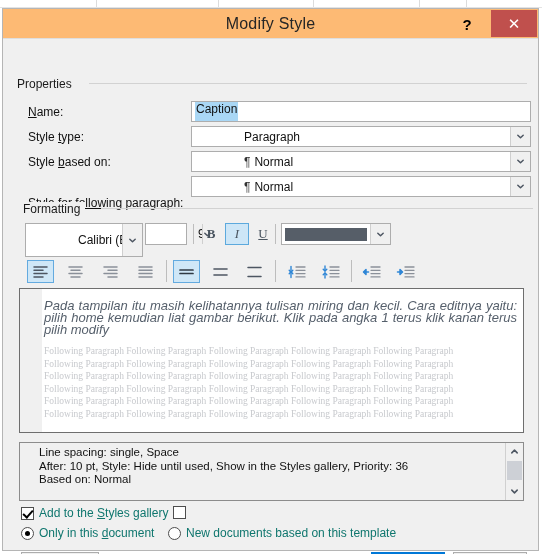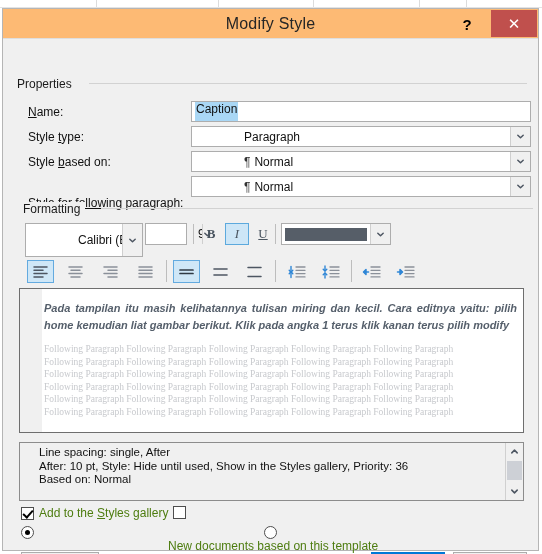--- a/index.html
+++ b/index.html
@@ -109,21 +109,21 @@
     overflow:hidden;
   }
   .pv-gutter{position:absolute;left:0;top:0;width:22px;height:100%;background:#f0f0f0;}
   .pv-body{position:absolute;left:24px;top:4px;right:6px;}
   .pv-prev, .pv-foll{
     color:#c7c9cd;font-family:"Liberation Serif",serif;font-size:9.5px;
     line-height:12.5px;text-align:justify;
   }
   .pv-main{
     color:#555f6b;font-family:"Liberation Sans",sans-serif;font-style:italic;
-    font-weight:bold;font-size:11px;line-height:17px;margin:7px 0 9px 0;
+    font-weight:normal;font-size:13px;line-height:12px;margin:7px 0 9px 0;
     text-align:justify;
   }
   .pv-foll{margin-top:0;}
 
   .descbox{
     position:absolute;left:16px;top:403px;width:505px;height:59px;
     background:#f0f0f0;border:1px solid #8c8c8c;box-sizing:border-box;
     font-size:11.5px;color:#111;line-height:13.5px;padding:3px 5px;
     overflow:hidden;
   }
@@ -133,21 +133,21 @@
     position:absolute;right:0;top:0;width:17px;height:100%;
     background:#f0f0f0;border-left:1px solid #d0d0d0;
   }
   .sb-arrow{
     position:absolute;left:0;width:17px;height:17px;
     display:flex;align-items:center;justify-content:center;color:#4d5662;
   }
   .sb-up{top:0;} .sb-dn{bottom:0;}
   .sb-thumb{position:absolute;left:1px;top:18px;width:15px;height:19px;background:#cdd0d6;}
 
-  .chkrow{position:absolute;font-size:12px;color:#4d7c0f;display:flex;align-items:center;text-align:right;}
+  .chkrow{position:absolute;font-size:12px;color:#0f766e;display:flex;align-items:center;text-align:right;}
   .chk{
     width:13px;height:13px;border:1px solid #4d4d4d;background:#fff;
     box-sizing:border-box;margin-right:5px;position:relative;flex:none;
   }
   .chk.on:after{
     content:"";position:absolute;left:3px;top:0px;width:4px;height:8px;
     border:solid #000;border-width:0 2px 2px 0;transform:rotate(42deg);
   }
   .rad{
     width:13px;height:13px;border:1px solid #4d4d4d;background:#fff;
@@ -416,21 +416,21 @@
             <div class="pv-foll" style="white-space: nowrap; overflow: hidden;">Following Paragraph Following Paragraph Following Paragraph Following Paragraph Following Paragraph</div>
             <div class="pv-foll" style="white-space: nowrap; overflow: hidden;">Following Paragraph Following Paragraph Following Paragraph Following Paragraph Following Paragraph</div>
             <div class="pv-foll" style="white-space: nowrap; overflow: hidden;">Following Paragraph Following Paragraph Following Paragraph Following Paragraph Following Paragraph</div>
             <div class="pv-foll" style="white-space: nowrap; overflow: hidden;">Following Paragraph Following Paragraph Following Paragraph Following Paragraph Following Paragraph</div>
             <div class="pv-foll" style="white-space: nowrap; overflow: hidden;">Following Paragraph Following Paragraph Following Paragraph Following Paragraph Following Paragraph</div>
           </div>
       </div>
     </div>
 
     <div class="descbox">
-      <div class="desc-line desc-ind">Line spacing:  single, After</div>
+      <div class="desc-line desc-ind">Line spacing:  single, Space</div>
       <div class="desc-line desc-ind">After:  10 pt, Style: Hide until used, Show in the Styles gallery, Priority: 36</div>
       <div class="desc-line desc-ind">Based on: Normal</div>
       <div class="scrollbar">
         <div class="sb-arrow sb-up">
           <svg width="9" height="9" viewBox="0 0 10 10">
               <path d="M2 6.5 L5 3.5 L8 6.5" stroke="#4d5662" stroke-width="1.7" fill="none" stroke-linecap="round" stroke-linejoin="round"></path>
             </svg>
         </div>
         <div class="sb-thumb"></div>
         <div class="sb-arrow sb-dn">
@@ -444,22 +444,23 @@
     <div class="chkrow" style="left:18px;top:467px;">
       <span class="chk on"></span>
       <span>Add to the <span class="u">S</span>tyles gallery</span>
     </div>
     <div class="chkrow" style="left:170px;top:467px;">
       <span class="chk"></span>
     </div>
 
     <div class="chkrow" style="left:18px;top:487px;">
       <span class="rad on"></span>
-    </div>
-    <div class="chkrow" style="left:165px;top:487px;flex-direction:column;">
+      <span>Only in this <span class="u">d</span>ocument</span>
+    </div>
+    <div class="chkrow" style="left:165px;top:487px;">
       <span class="rad"></span>
       <span>New documents based on this template</span>
     </div>
 
     <div class="btn" style="left:18px;top:513px;width:78px;height:24px;">
       
       
     </div>
     <div class="btn focus" style="left:368px;top:513px;width:74px;height:24px;">
       

